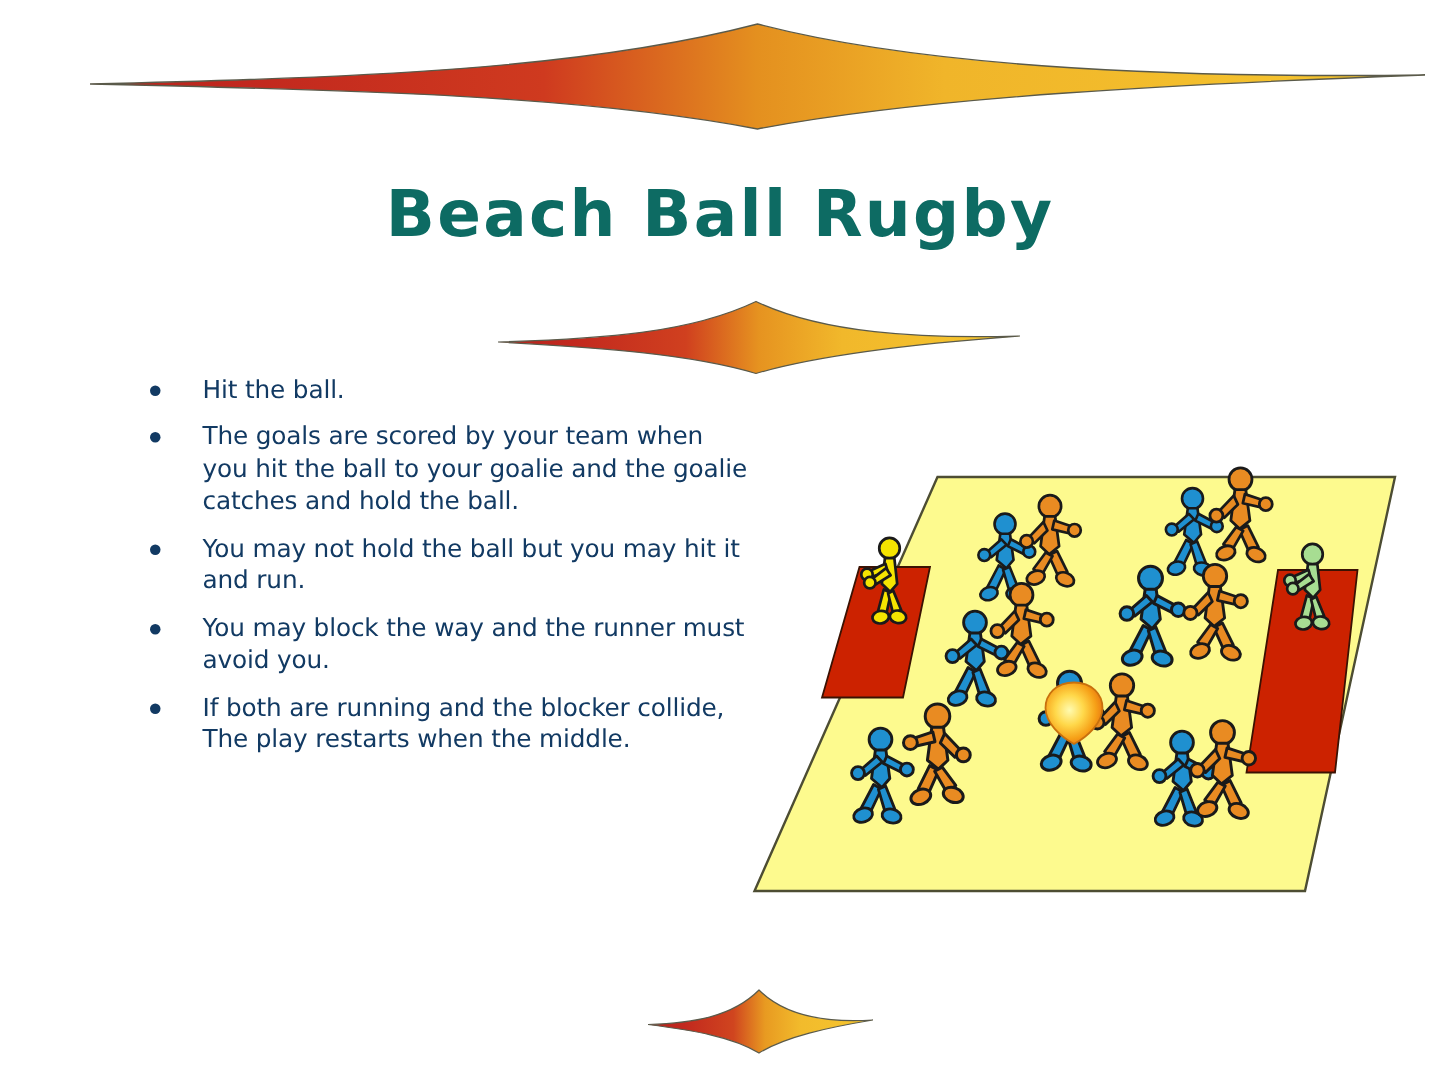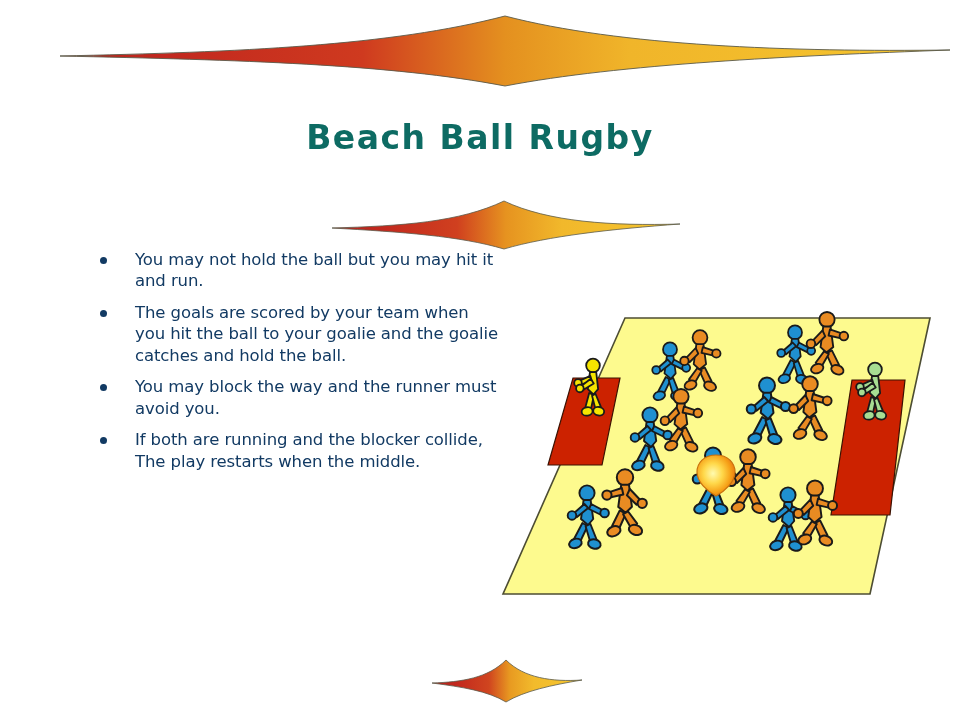--- a/index.html
+++ b/index.html
@@ -25,21 +25,21 @@
   #ornament-bottom { left: 432px; top: 656px; width: 150px; height: 48px; }
 
   
   #slide-title {
     position: absolute;
     left: 0;
     top: 118px;
     width: 960px;
     text-align: center;
     font-family: "DejaVu Sans", "Liberation Sans", sans-serif;
-    font-size: 33px;
+    font-size: 43px;
     font-weight: bold;
     letter-spacing: 1.5px;
     color: #0d6b63;
     white-space: nowrap;
   }
 
   
   #bullet-list {
     position: absolute;
     left: 100px;
@@ -109,25 +109,29 @@
       <stop offset="100%" stop-color="#f6c62e"></stop>
     </linearGradient>
   </defs>
   <path d="M 0,32 C 70,30 128,26 172,5 C 216,26 280,30 348,28
            C 280,33 216,40 172,53 C 128,40 70,36 0,32 Z" fill="url(#ornGradMid)" stroke="#5a5a4a" stroke-width="0.8"></path>
 </svg>
 
 <div id="bullet-list">
   <div class="bullet-item">
     <span class="bullet-dot"></span>
+    <span class="bullet-text">Hit the ball.</span>
+  </div>
+  <div class="bullet-item">
+    <span class="bullet-dot"></span>
+    <span class="bullet-text">The goals are scored by your team when you hit the ball to your goalie and the goalie catches and hold the ball.</span>
+  </div>
+  <div class="bullet-item">
+    <span class="bullet-dot"></span>
     <span class="bullet-text">You may not hold the ball but you may hit it and run.</span>
-  </div>
-  <div class="bullet-item">
-    <span class="bullet-dot"></span>
-    <span class="bullet-text">The goals are scored by your team when you hit the ball to your goalie and the goalie catches and hold the ball.</span>
   </div>
   <div class="bullet-item">
     <span class="bullet-dot"></span>
     <span class="bullet-text">You may block the way and the runner must avoid you.</span>
   </div>
   <div class="bullet-item">
     <span class="bullet-dot"></span>
     <span class="bullet-text">If both are running and the blocker collide, The play restarts when the middle.</span>
   </div>
 </div>

